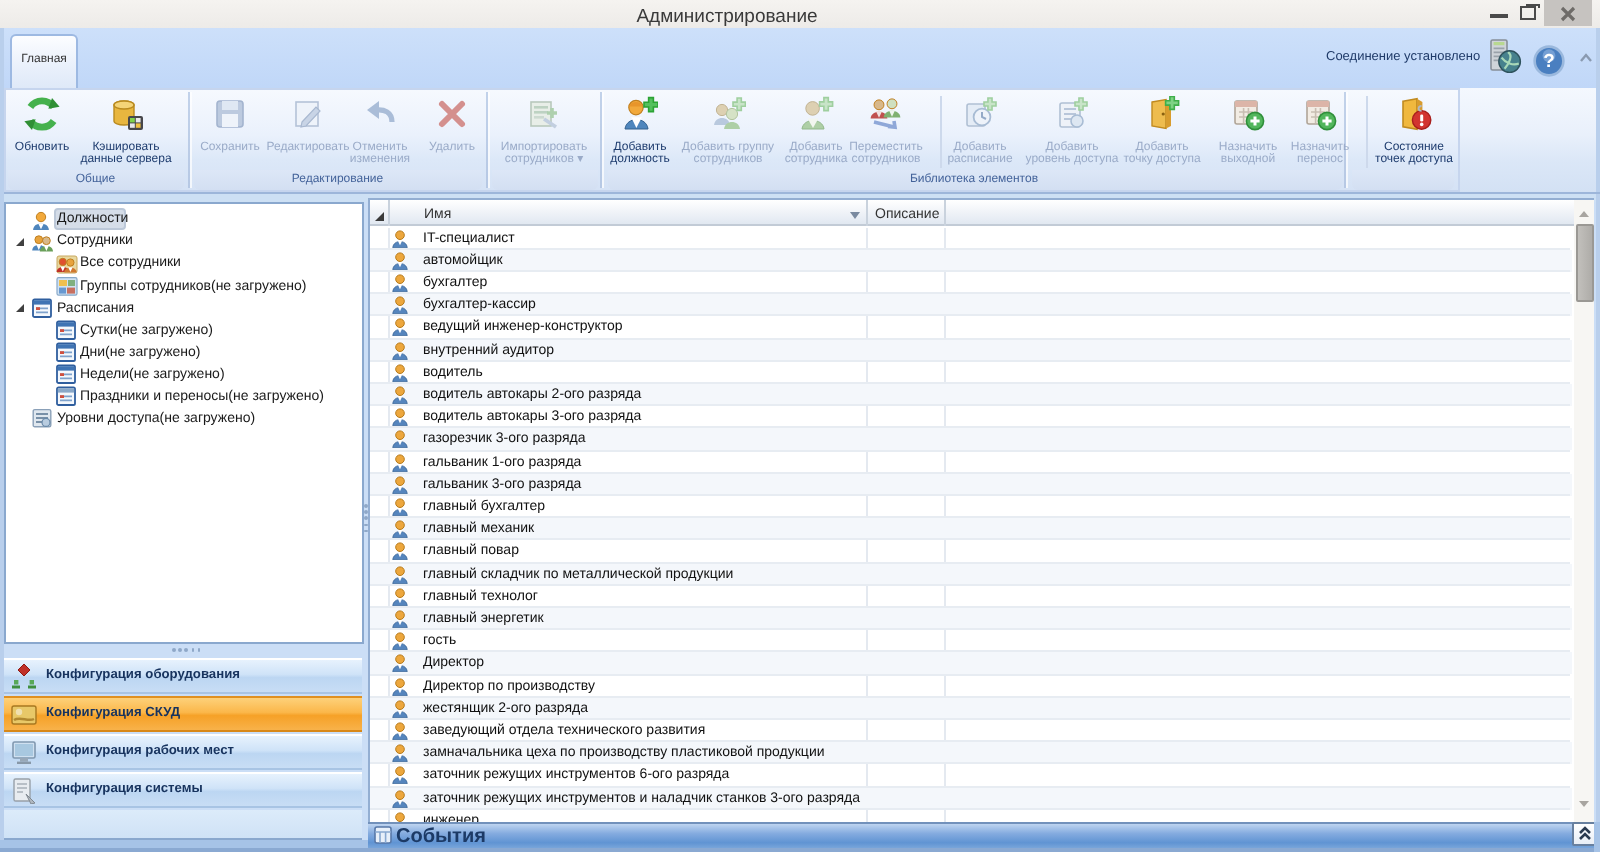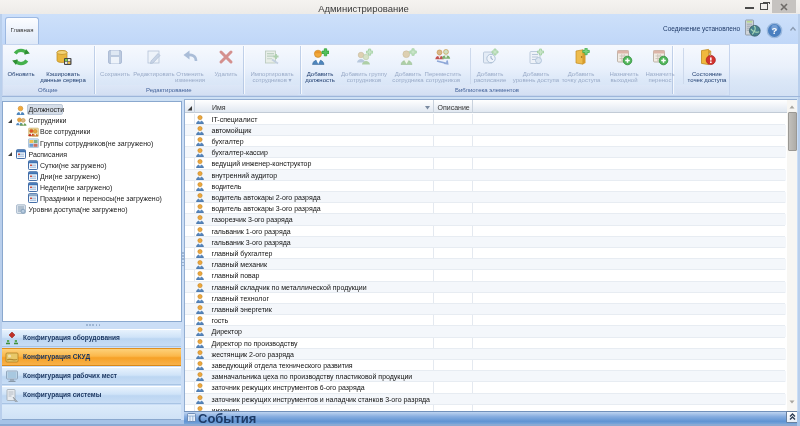--- a/index.html
+++ b/index.html
@@ -573,20 +573,20 @@
     </svg>
 <div style="position:absolute;left:787.5px;top:112px;width:9px;height:39px;background:linear-gradient(90deg,#c2c0bc,#aeaca8);border:1px solid #9a9894;border-radius:1px;"></div>
 <svg style="position:absolute;left:789px;top:400px;width:6px;height:4px;" width="6" height="4" viewBox="0 0 6 4">
       <path d="M0.5 0.5 L5.5 0.5 L3 3.5 Z" fill="#a8a5a0"></path>
     </svg>
 <div style="position:absolute;left:184px;top:411px;width:613px;height:13px;background:linear-gradient(#bed4f0,#84abdf 40%,#6094d3 78%,#78a5da);border-top:1px solid #7291bb;"></div>
 <svg style="position:absolute;left:187px;top:413px;width:9px;height:9px;" width="9" height="9" viewBox="0 0 9 9">
       <rect x="0.5" y="0.5" width="8" height="8" rx="1" fill="#e8f0fa" stroke="#5878a8" stroke-width="0.8"></rect>
       <path d="M0.5 3 h8 M3 3 v5.5 M5.8 3 v5.5" stroke="#88a8d0" stroke-width="0.8"></path>
     </svg>
-<div style="position:absolute;left:198px;top:413.5px;font-size:13px;line-height:9.2px;color:#1c3a66;white-space:nowrap;font-weight:bold;">События</div>
+<div style="position:absolute;left:198px;top:413.5px;font-size:10px;line-height:9.2px;color:#1c3a66;white-space:nowrap;font-weight:bold;">События</div>
 <div style="position:absolute;left:786px;top:410.5px;width:11.5px;height:12px;background:linear-gradient(#ffffff,#e8eef6);border:1px solid #68809f;border-radius:1px;"></div>
 <svg style="position:absolute;left:788.5px;top:412.5px;width:7px;height:8px;" width="7" height="8" viewBox="0 0 7 8">
       <path d="M1 3.5 L3.5 1 L6 3.5 M1 6.5 L3.5 4 L6 6.5" fill="none" stroke="#2a3a50" stroke-width="1.3"></path>
     </svg>
 <div style="position:absolute;left:0px;top:420px;width:184px;height:6px;background:#a6c3e7;"></div>
 <div style="position:absolute;left:0px;top:424px;width:800px;height:2px;background:#8aa9d2;"></div>
 <div style="position:absolute;left:797px;top:411px;width:3px;height:15px;background:#a6c3e7;"></div>
 </div>
 </body></html>

